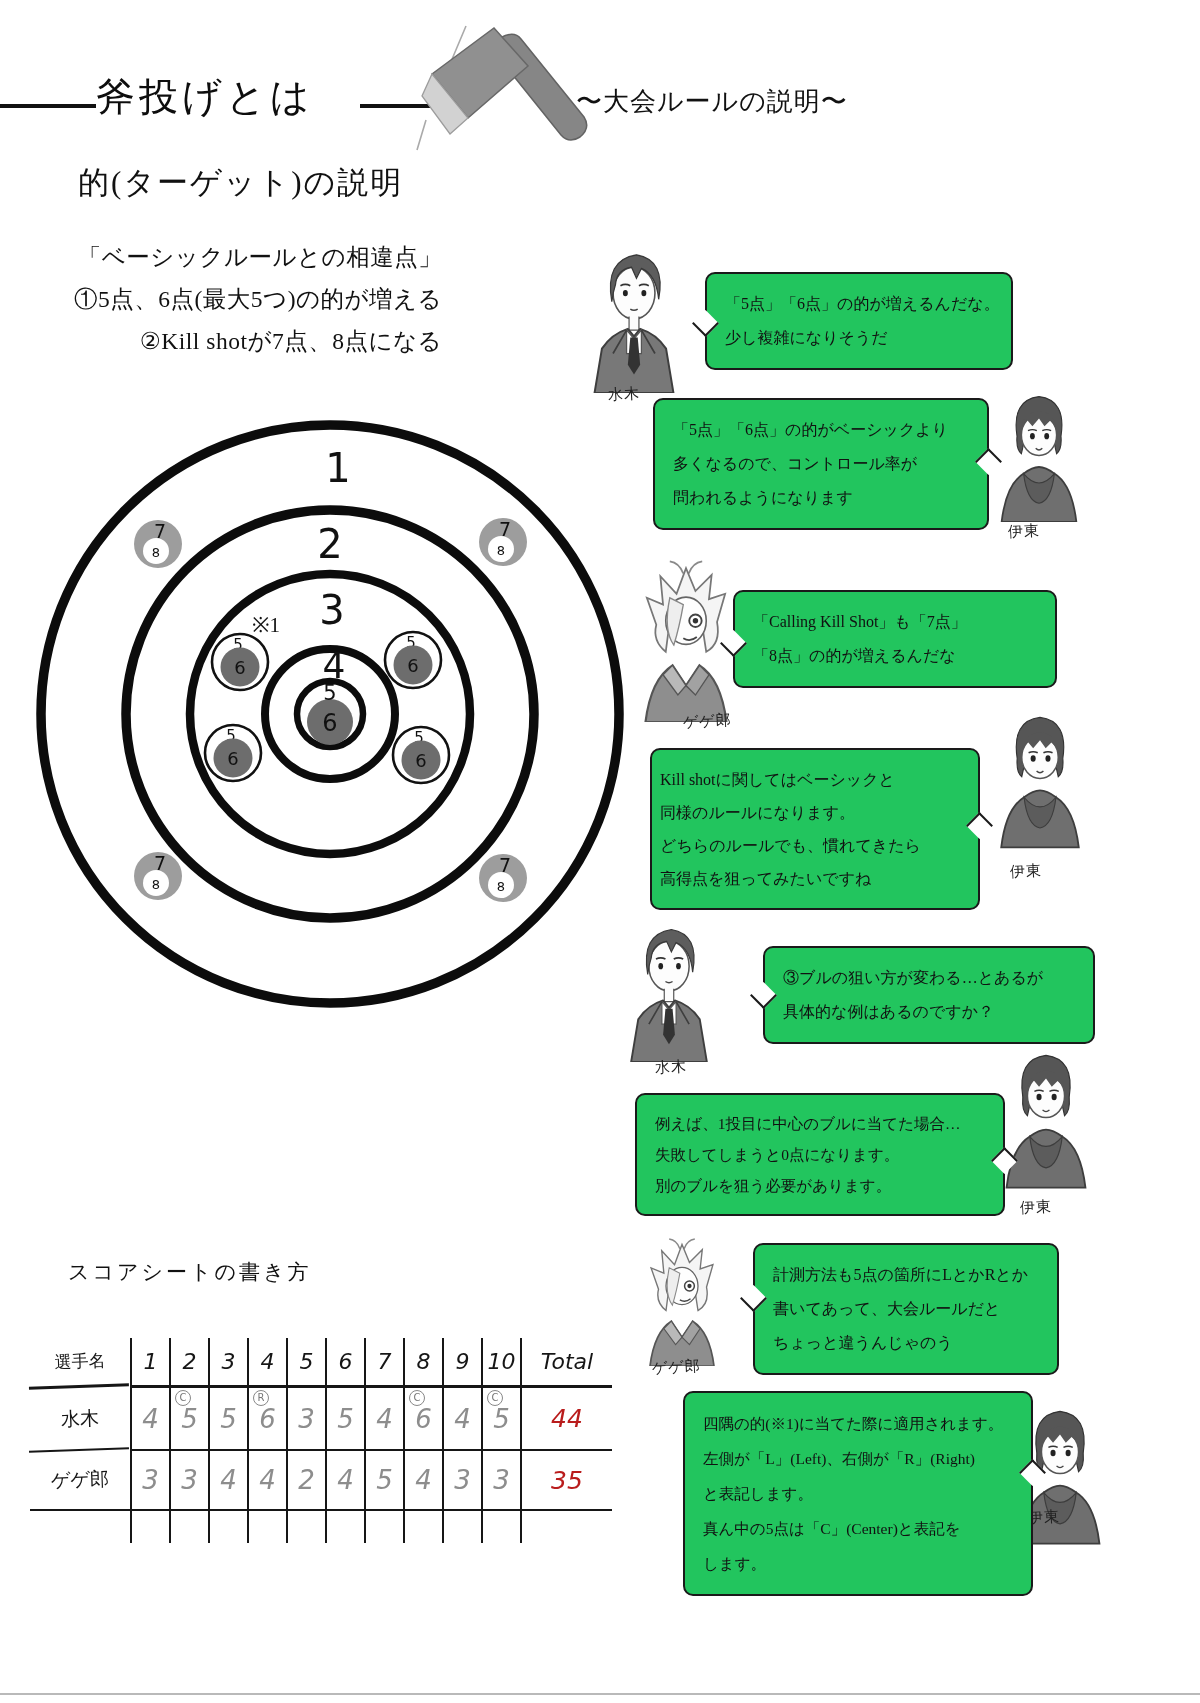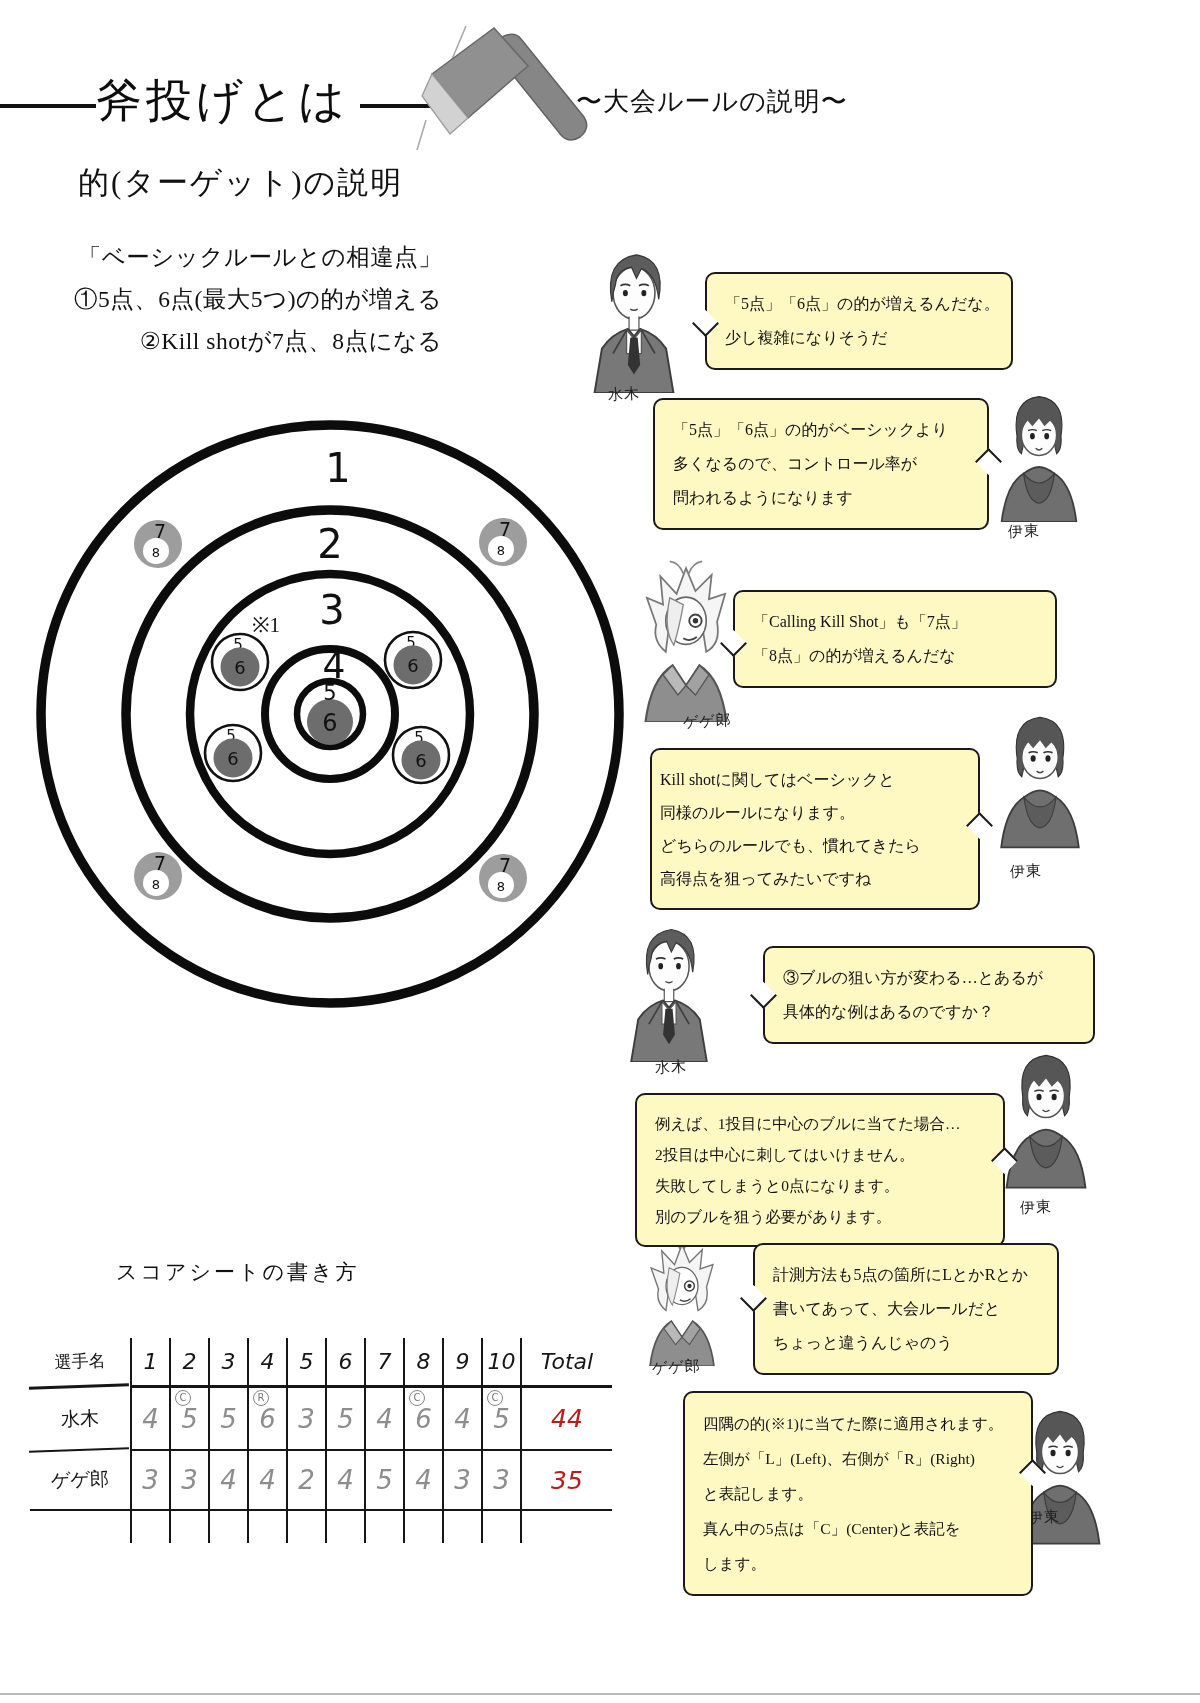--- a/index.html
+++ b/index.html
@@ -1,26 +1,26 @@
 <!DOCTYPE html>
 <html><head>
 <meta charset="utf-8">
 <style>
   html,body{margin:0;padding:0;background:#e9e9e9;}
   .page{position:relative;width:1200px;height:1703px;margin:0 auto;background:#ffffff;
         font-family:"Liberation Serif","DejaVu Serif",serif;color:#111;overflow:hidden;}
   .abs{position:absolute;}
   
   .rule-line{position:absolute;height:3.5px;background:#111;}
-  .title{position:absolute;font-size:46px;letter-spacing:4px;color:#0d0d0d;font-family:Liberation Mono, monospace;}
+  .title{position:absolute;font-size:39px;letter-spacing:4px;color:#0d0d0d;font-family:Liberation Mono, monospace;}
   .subtitle{position:absolute;font-size:26px;letter-spacing:1px;}
   .h1{position:absolute;font-size:31px;letter-spacing:2px;}
   .rules{position:absolute;font-size:23.5px;line-height:42px;letter-spacing:0.5px;text-align:right;}
   
-  .bubble{position:absolute;border:2.6px solid #1a1a1a;border-radius:10px;background:#fef9c3;
+  .bubble{position:absolute;border:2.6px solid #1a1a1a;border-radius:10px;background:#22c55e;
           padding:13px 18px;font-size:16px;line-height:34px;white-space:nowrap;z-index:3;}
   .tail{position:absolute;width:17px;height:17px;background:#fff;transform:rotate(-45deg);}
   .tail.l{left:-11px;border-left:2.6px solid #1a1a1a;border-bottom:2.6px solid #1a1a1a;}
   .tail.r{right:-11px;border-right:2.6px solid #1a1a1a;border-top:2.6px solid #1a1a1a;}
   .charname{position:absolute;font-family:"DejaVu Sans",sans-serif;font-size:15px;color:#222;
             transform:rotate(-3deg);letter-spacing:1px;}
   
   .sheet-h{position:absolute;font-size:21px;letter-spacing:3px;}
   .ts{position:absolute;left:30px;top:1338px;display:grid;
       grid-template-columns:100px repeat(10,39px) 92px;
@@ -226,21 +226,20 @@
   <div class="charname" style="left:655px;top:1058px;">水木</div>
   <div class="bubble" style="left:763px;top:946px;width:292px;">
     <span class="tail l" style="top:38px;"></span>
     <div>③ブルの狙い方が変わる…とあるが</div>
     <div>具体的な例はあるのですか？</div>
   </div>
 
   <div class="bubble" style="left:635px;top:1093px;width:330px;line-height:31px;font-size:15.5px;">
     <span class="tail r" style="top:56px;"></span>
     <div>例えば、1投目に中心のブルに当てた場合…</div>
-    <div>2投目は中心に刺してはいけません。</div>
     <div>失敗してしまうと0点になります。</div>
     <div>別のブルを狙う必要があります。</div>
   </div>
   <svg class="abs" style="left:988px;top:1040px;" width="116" height="156" viewBox="0 0 100 120">
       <use href="#av-ito"></use>
     </svg>
   <div class="charname" style="left:1020px;top:1198px;">伊東</div>
 
   <svg class="abs" style="left:612px;top:1238px;" width="140" height="128" viewBox="0 0 100 120">
       <use href="#av-gegero"></use>
@@ -259,21 +258,21 @@
     <div>左側が「L」(Left)、右側が「R」(Right)</div>
     <div>と表記します。</div>
     <div>真ん中の5点は「C」(Center)と表記を</div>
     <div>します。</div>
   </div>
   <svg class="abs" style="left:1002px;top:1398px;" width="116" height="152" viewBox="0 0 100 120">
       <use href="#av-ito"></use>
     </svg>
   <div class="charname" style="left:1028px;top:1508px;">伊東</div>
 
-  <div class="sheet-h" style="left:68px;top:1258px;margin-left:48px;">スコアシートの書き方</div>
+  <div class="sheet-h" style="left:68px;top:1258px;">スコアシートの書き方</div>
 
   <div class="ts">
 
     <div class="c0 hcell jp">選手名</div>
     <div class="hcell">1</div>
     <div class="hcell">2</div>
     <div class="hcell">3</div>
     <div class="hcell">4</div>
     <div class="hcell">5</div>
     <div class="hcell">6</div>

